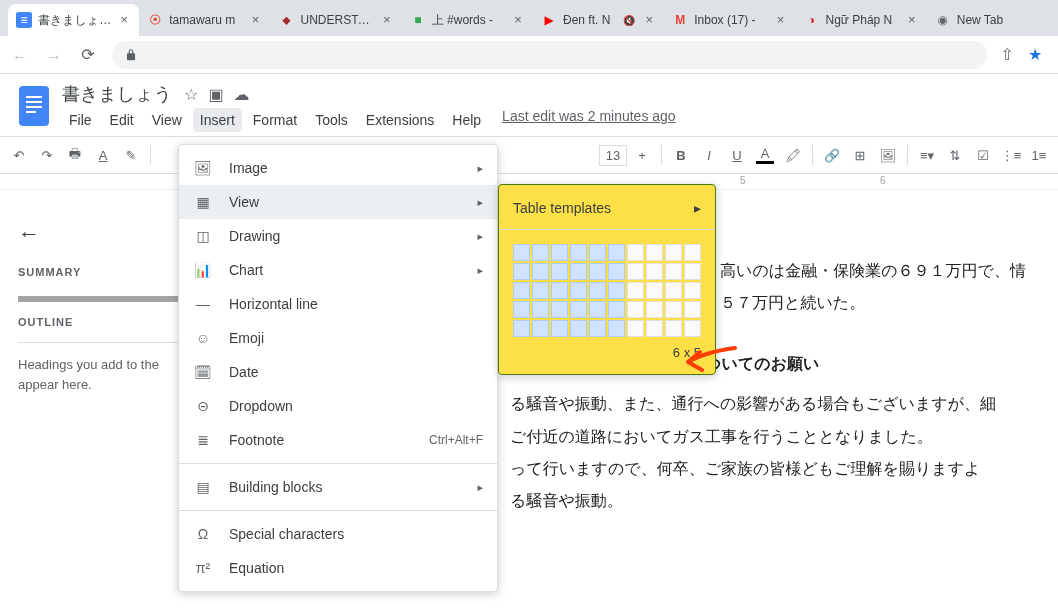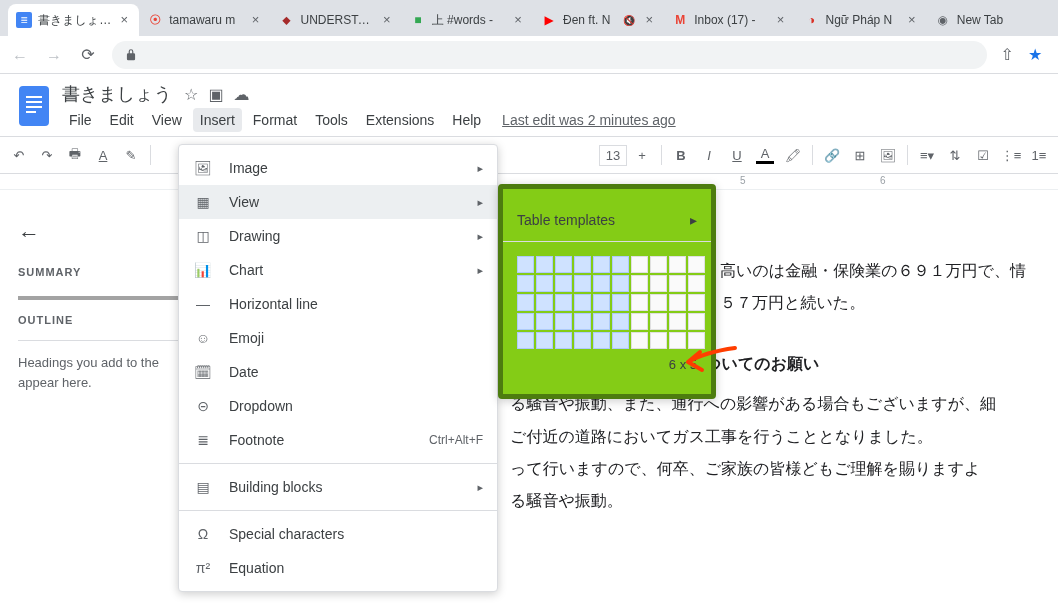--- a/index.html
+++ b/index.html
@@ -19,49 +19,49 @@
   .omnibox .url { flex:1; white-space: nowrap; overflow:hidden; }
   .omnibox .pathpart { color: #9aa0a6; }
   .star { width: 20px; height: 20px; color:#1a73e8; }
   
   .docs-header { padding: 8px 16px 0 16px; display: flex; align-items: flex-start; gap: 10px; }
   .docs-logo { width: 36px; height: 48px; display:flex; align-items:center; justify-content:center; }
   .docs-titlearea { display:flex; flex-direction:column; }
   .docs-title-row { display:flex; align-items:center; gap: 12px; }
   .docs-title { font-size: 18px; color: #3c4043; }
   .title-icons { display:flex; gap: 10px; color:#5f6368; }
-  .menubar { display:flex; gap: 4px; margin-top: 2px; font-size: 14px; color:#3c4043; align-items:center; }
+  .menubar { display:flex; gap: 4px; margin-top: 2px; font-size: 14px; color:#3c4043; align-items:flex-start; }
   .menubar .menu { padding: 4px 7px; border-radius:4px; }
   .menubar .menu.open { background:#e8eaed; }
   .lastedit { color:#5f6368; text-decoration: underline; margin-left: 10px; }
   
   .toolbar { height: 38px; border-top:1px solid #dadce0; border-bottom:1px solid #dadce0; margin-top: 4px; display:flex; align-items:center; padding: 0 6px; gap: 2px; font-size:13px; color:#5f6368; }
   .toolbar .tbtn { width: 26px; height: 26px; display:flex; align-items:center; justify-content:center; border-radius:4px; }
   .toolbar .sep { width:1px; height:20px; background:#dadce0; margin: 0 4px; }
   .toolbar .fontsize { width:28px; text-align:center; border:1px solid #dadce0; padding:2px 0; }
   .toolbar .color-underline { border-bottom:3px solid #000; width:18px; text-align:center; }
   
   .ruler { height: 16px; background:#fff; border-bottom:1px solid #eceff1; position:relative; font-size:10px; color:#9aa0a6; padding-left: 500px; }
   .ruler span { position:absolute; top:1px; }
   
   .leftbar { position:absolute; left:0; top: 206px; width: 200px; padding: 12px 18px; font-size: 11px; color:#5f6368; }
   .leftbar .back { font-size: 22px; color:#3c4043; display:block; margin-bottom:22px; }
   .leftbar .h { letter-spacing:1px; font-weight:600; margin-bottom: 18px; }
-  .leftbar .outline { border-top:4px solid #a3a3a3; border-bottom:1px solid #dadce0; padding:14px 0; margin-bottom: 12px; font-weight:600; letter-spacing:1px; }
+  .leftbar .outline { border-top:6px solid #a3a3a3; border-bottom:1px solid #dadce0; padding:14px 0; margin-bottom: 12px; font-weight:600; letter-spacing:1px; }
   .leftbar .hint { font-size:13px; line-height:1.5; }
   
   .insert-menu { position:absolute; left:178px; top:144px; width: 320px; background:#fff; border:1px solid #dadce0; border-radius: 4px; box-shadow: 0 2px 10px rgba(0,0,0,.2); padding: 6px 0; z-index: 10; }
   .insert-menu .item { height: 34px; display:flex; align-items:center; padding: 0 14px; font-size: 14px; color:#3c4043; gap: 16px; position:relative; }
   .insert-menu .item.highlight { background:#eceff1; }
   .insert-menu .item .ico { width: 20px; height:20px; display:flex; align-items:center; justify-content:center; color:#5f6368; font-size: 14px; }
   .insert-menu .sep { height:1px; background:#dadce0; margin: 6px 0; }
   .insert-menu .arrow { position:absolute; right: 14px; color:#5f6368; font-size:11px; }
   .insert-menu .shortcut { position:absolute; right: 14px; color:#5f6368; font-size: 12px; }
   
-  .table-sub { position:absolute; left:498px; top:184px; width: 218px; background:#84cc16; border:5px solid #4d7c0f; border-radius:4px; box-shadow:0 2px 10px rgba(0,0,0,.2); padding: 14px 0; z-index: 11; }
+  .table-sub { position:absolute; left:498px; top:184px; width: 218px; background:#fde047; border:1px solid #4d7c0f; border-radius:4px; box-shadow:0 2px 10px rgba(0,0,0,.2); padding: 6px 0; z-index: 11; }
   .table-sub .item { height: 34px; display:flex; align-items:center; padding: 0 14px; font-size:14px; color:#3c4043; position:relative; }
   .table-sub .sep { height:1px; background:#dadce0; margin: 4px 0; }
   .table-grid { padding: 10px 14px 4px 14px; }
   .grid { display:grid; grid-template-columns: repeat(10, 17px); grid-template-rows: repeat(5, 17px); gap:2px; }
   .cell { width:17px; height:17px; border:1px solid #e0e0e0; background:#fafafa; }
   .cell.sel { background:#cfe2ff; border-color:#aecbfa; }
   .grid-label { text-align:right; font-size:13px; color:#3c4043; padding: 8px 0 4px 0; }
   
   .doc-area { position:absolute; left: 510px; top: 206px; right: 16px; padding: 50px 0 0 0; font-size: 16px; color:#202124; line-height: 1.9; }
   .doc-area p { margin-bottom: 2px; }

